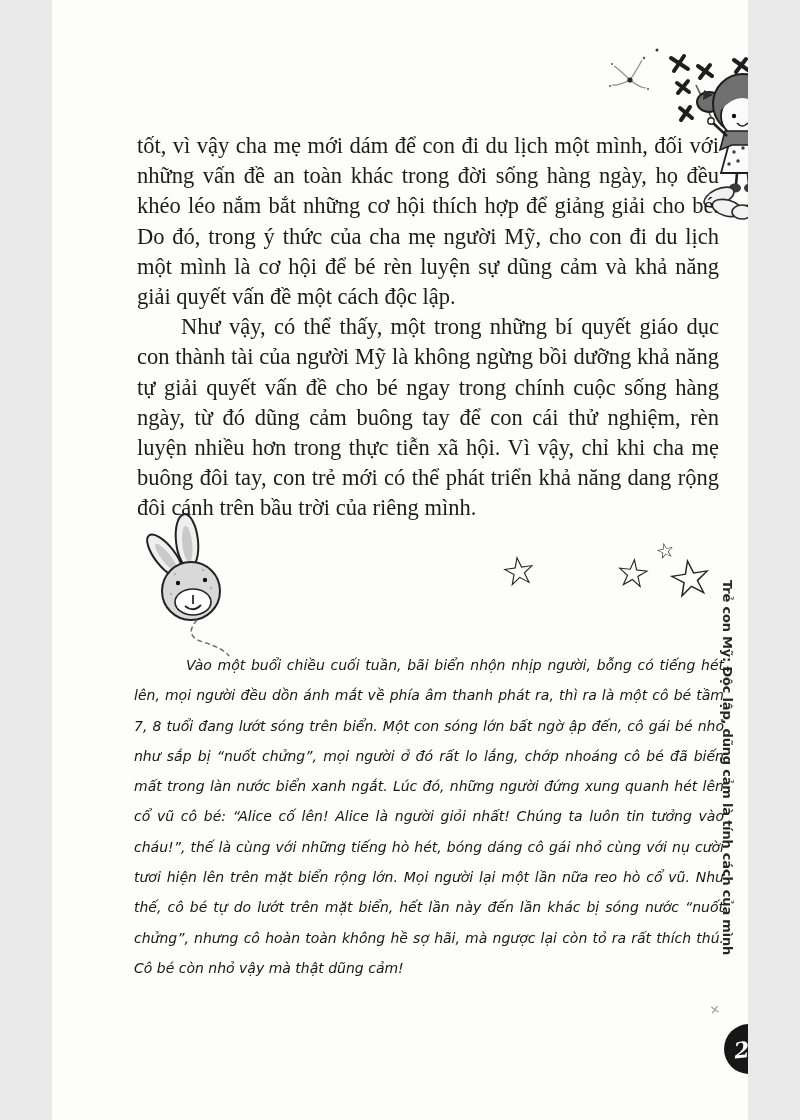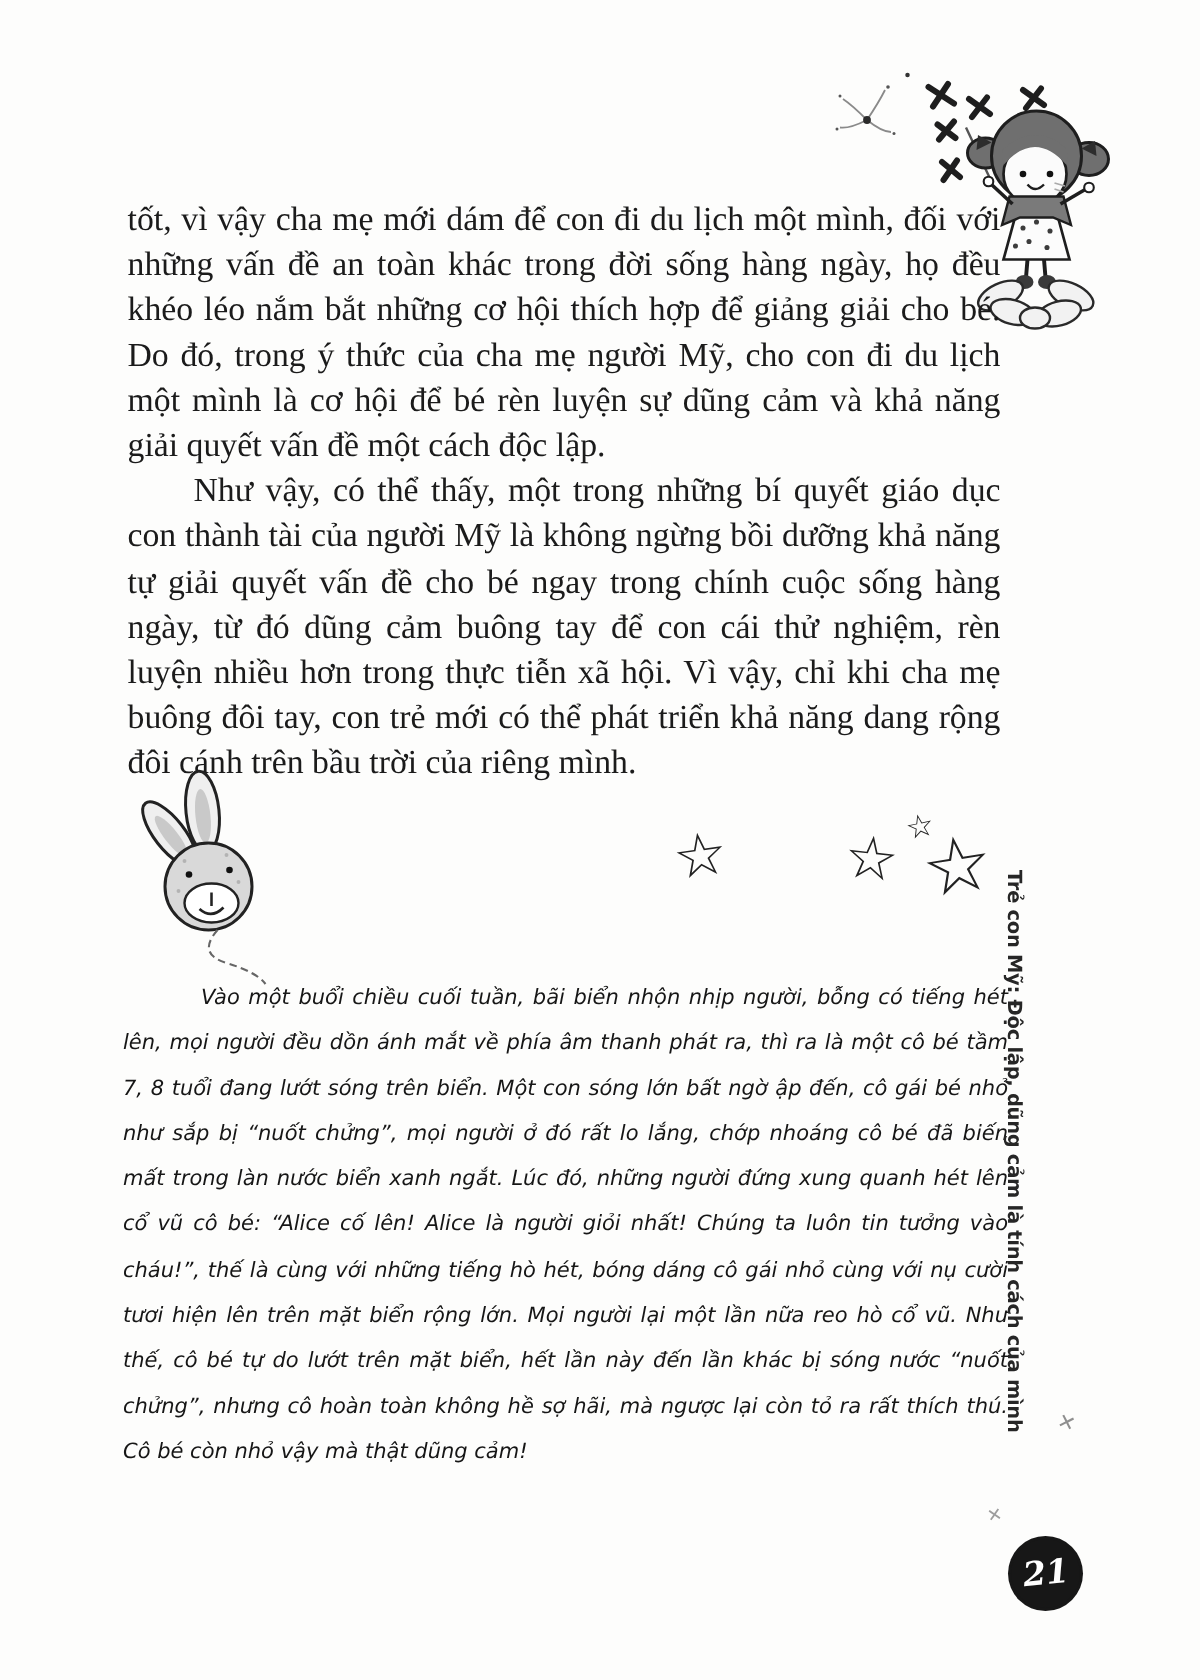--- a/index.html
+++ b/index.html
@@ -1,18 +1,18 @@
 <!DOCTYPE html>
 <html lang="vi"><head>
 <meta charset="utf-8">
 <style>
   html,body{margin:0;padding:0;background:#e9e9e9;}
   #page{
     position:relative;
-    width:800px;height:1120px;
+    width:696px;height:1120px;
     margin:0 auto;
     background:#fdfdfc;
     overflow:hidden;
     font-family:"Liberation Serif", serif;
     color:#1c1c1c;
   }
   
   .body-text{
     position:absolute;
     left:85px;top:131px;width:582px;

